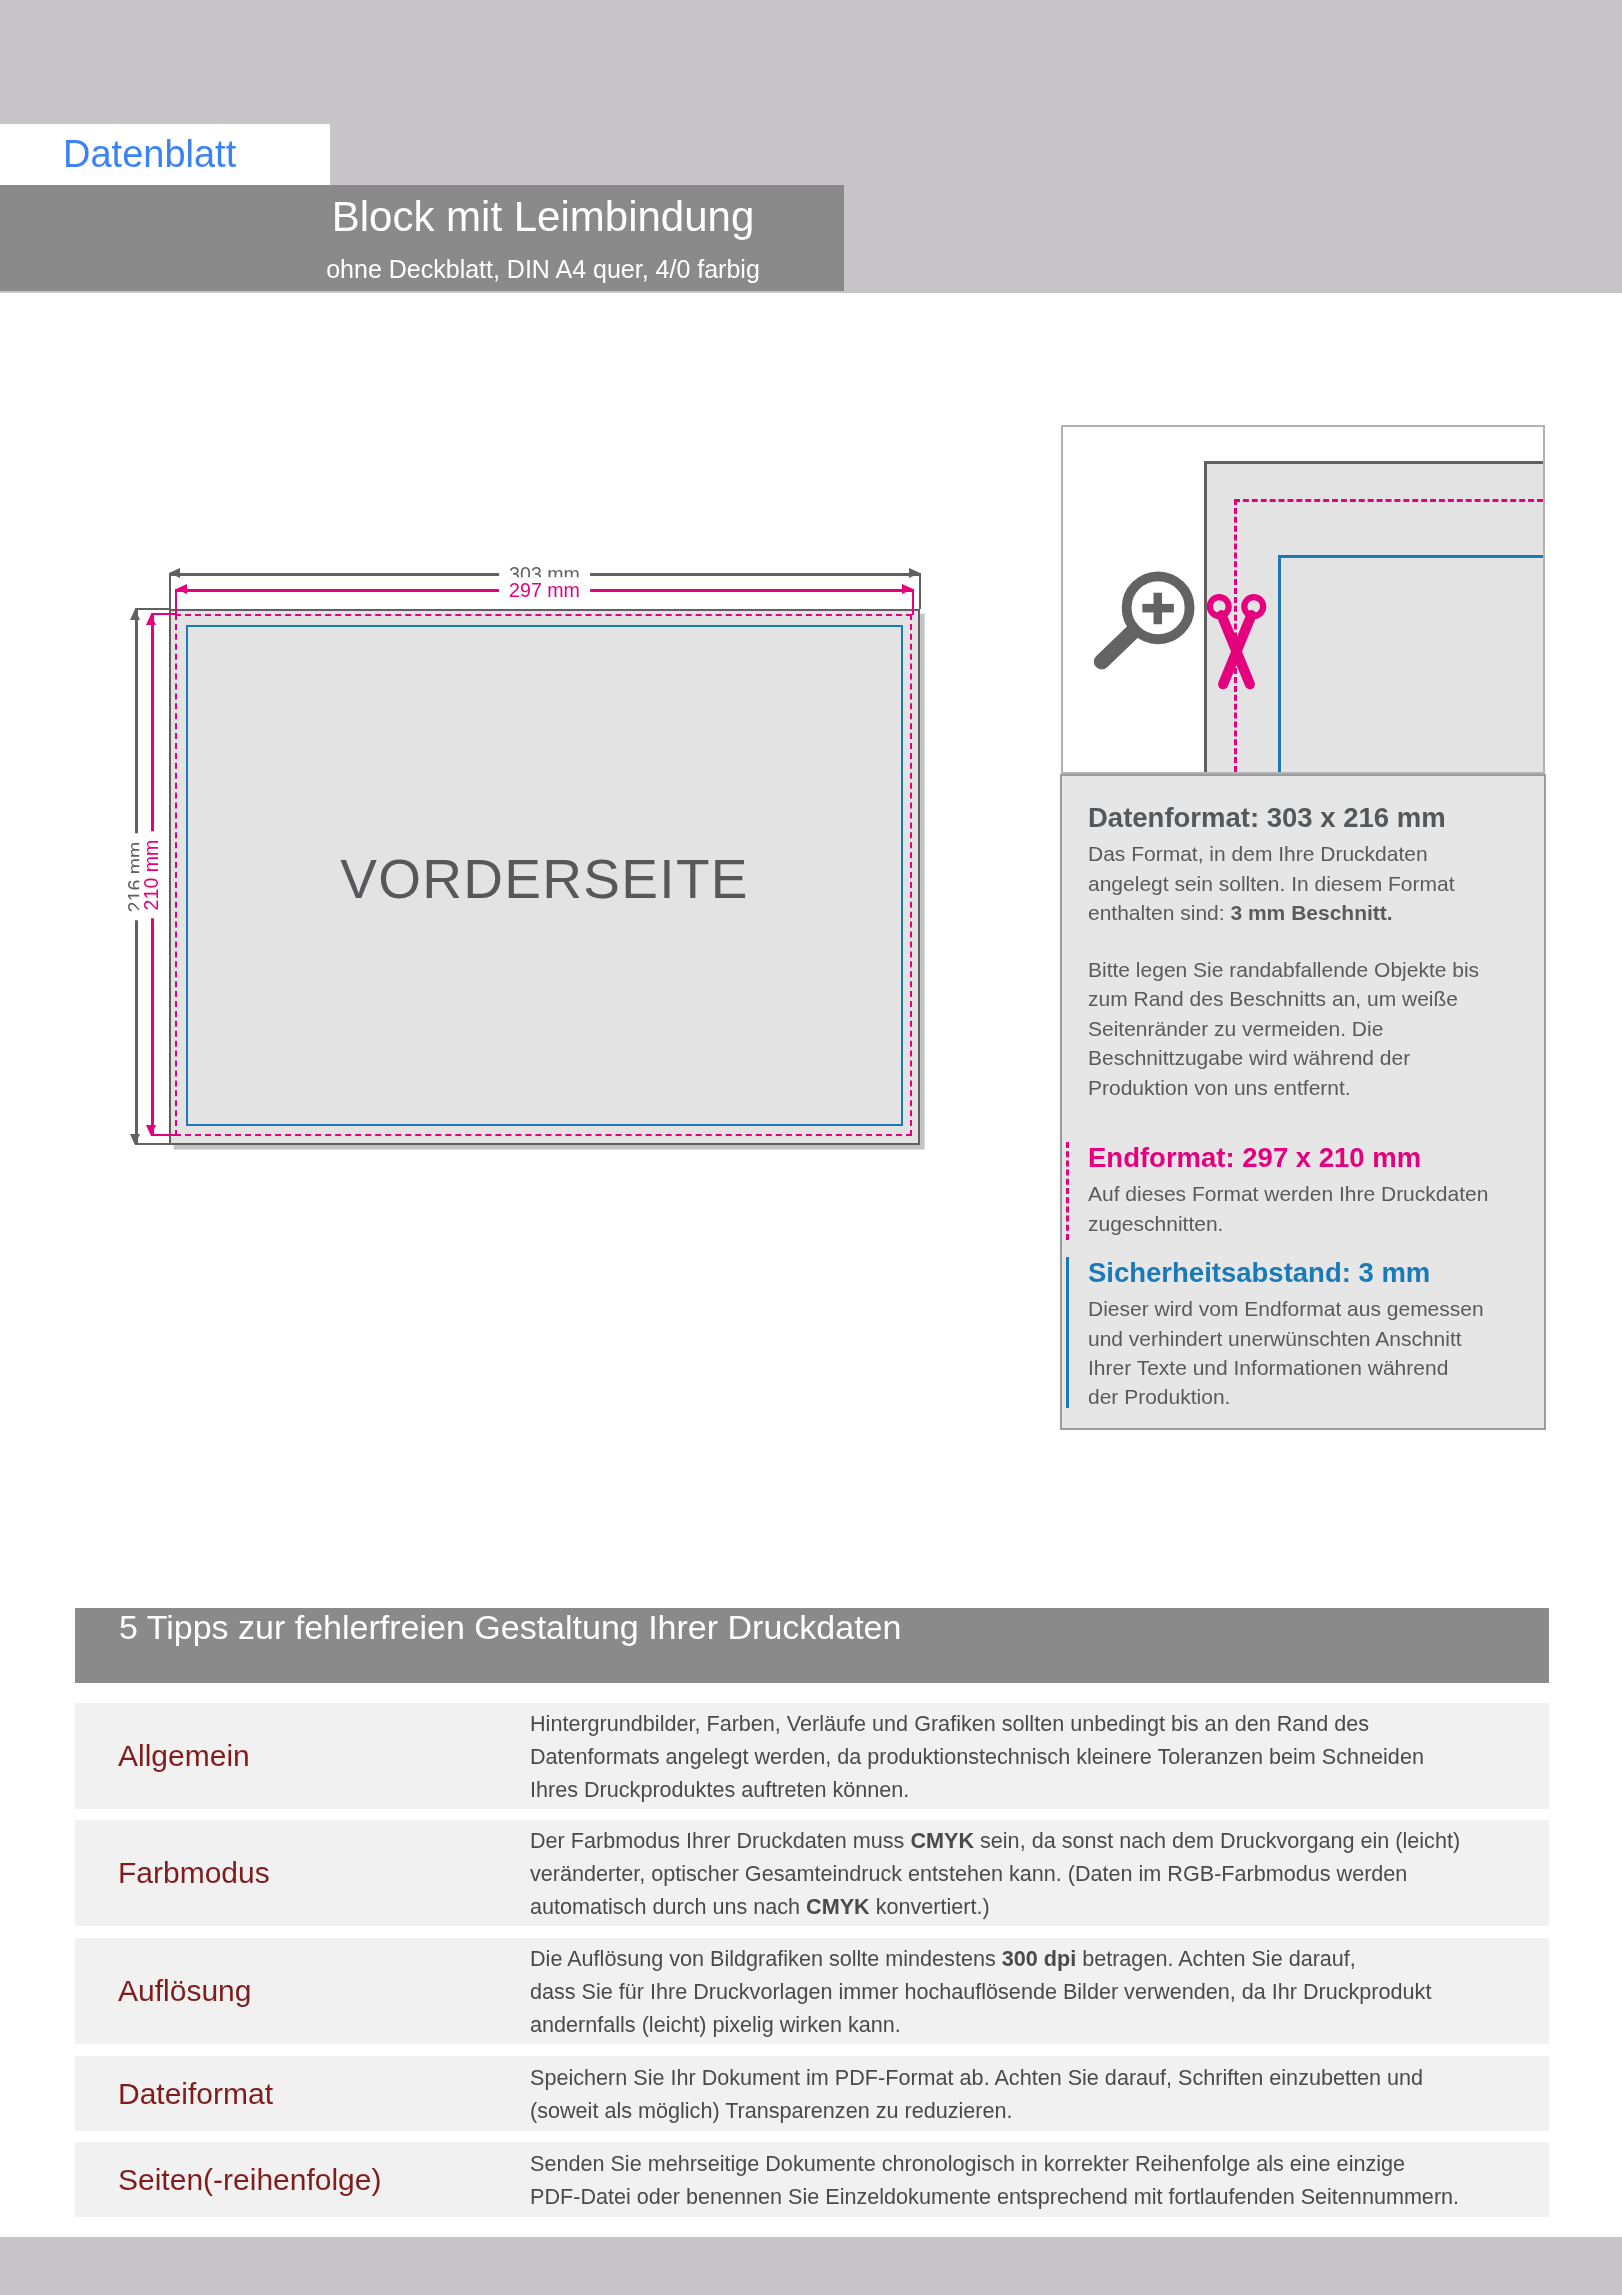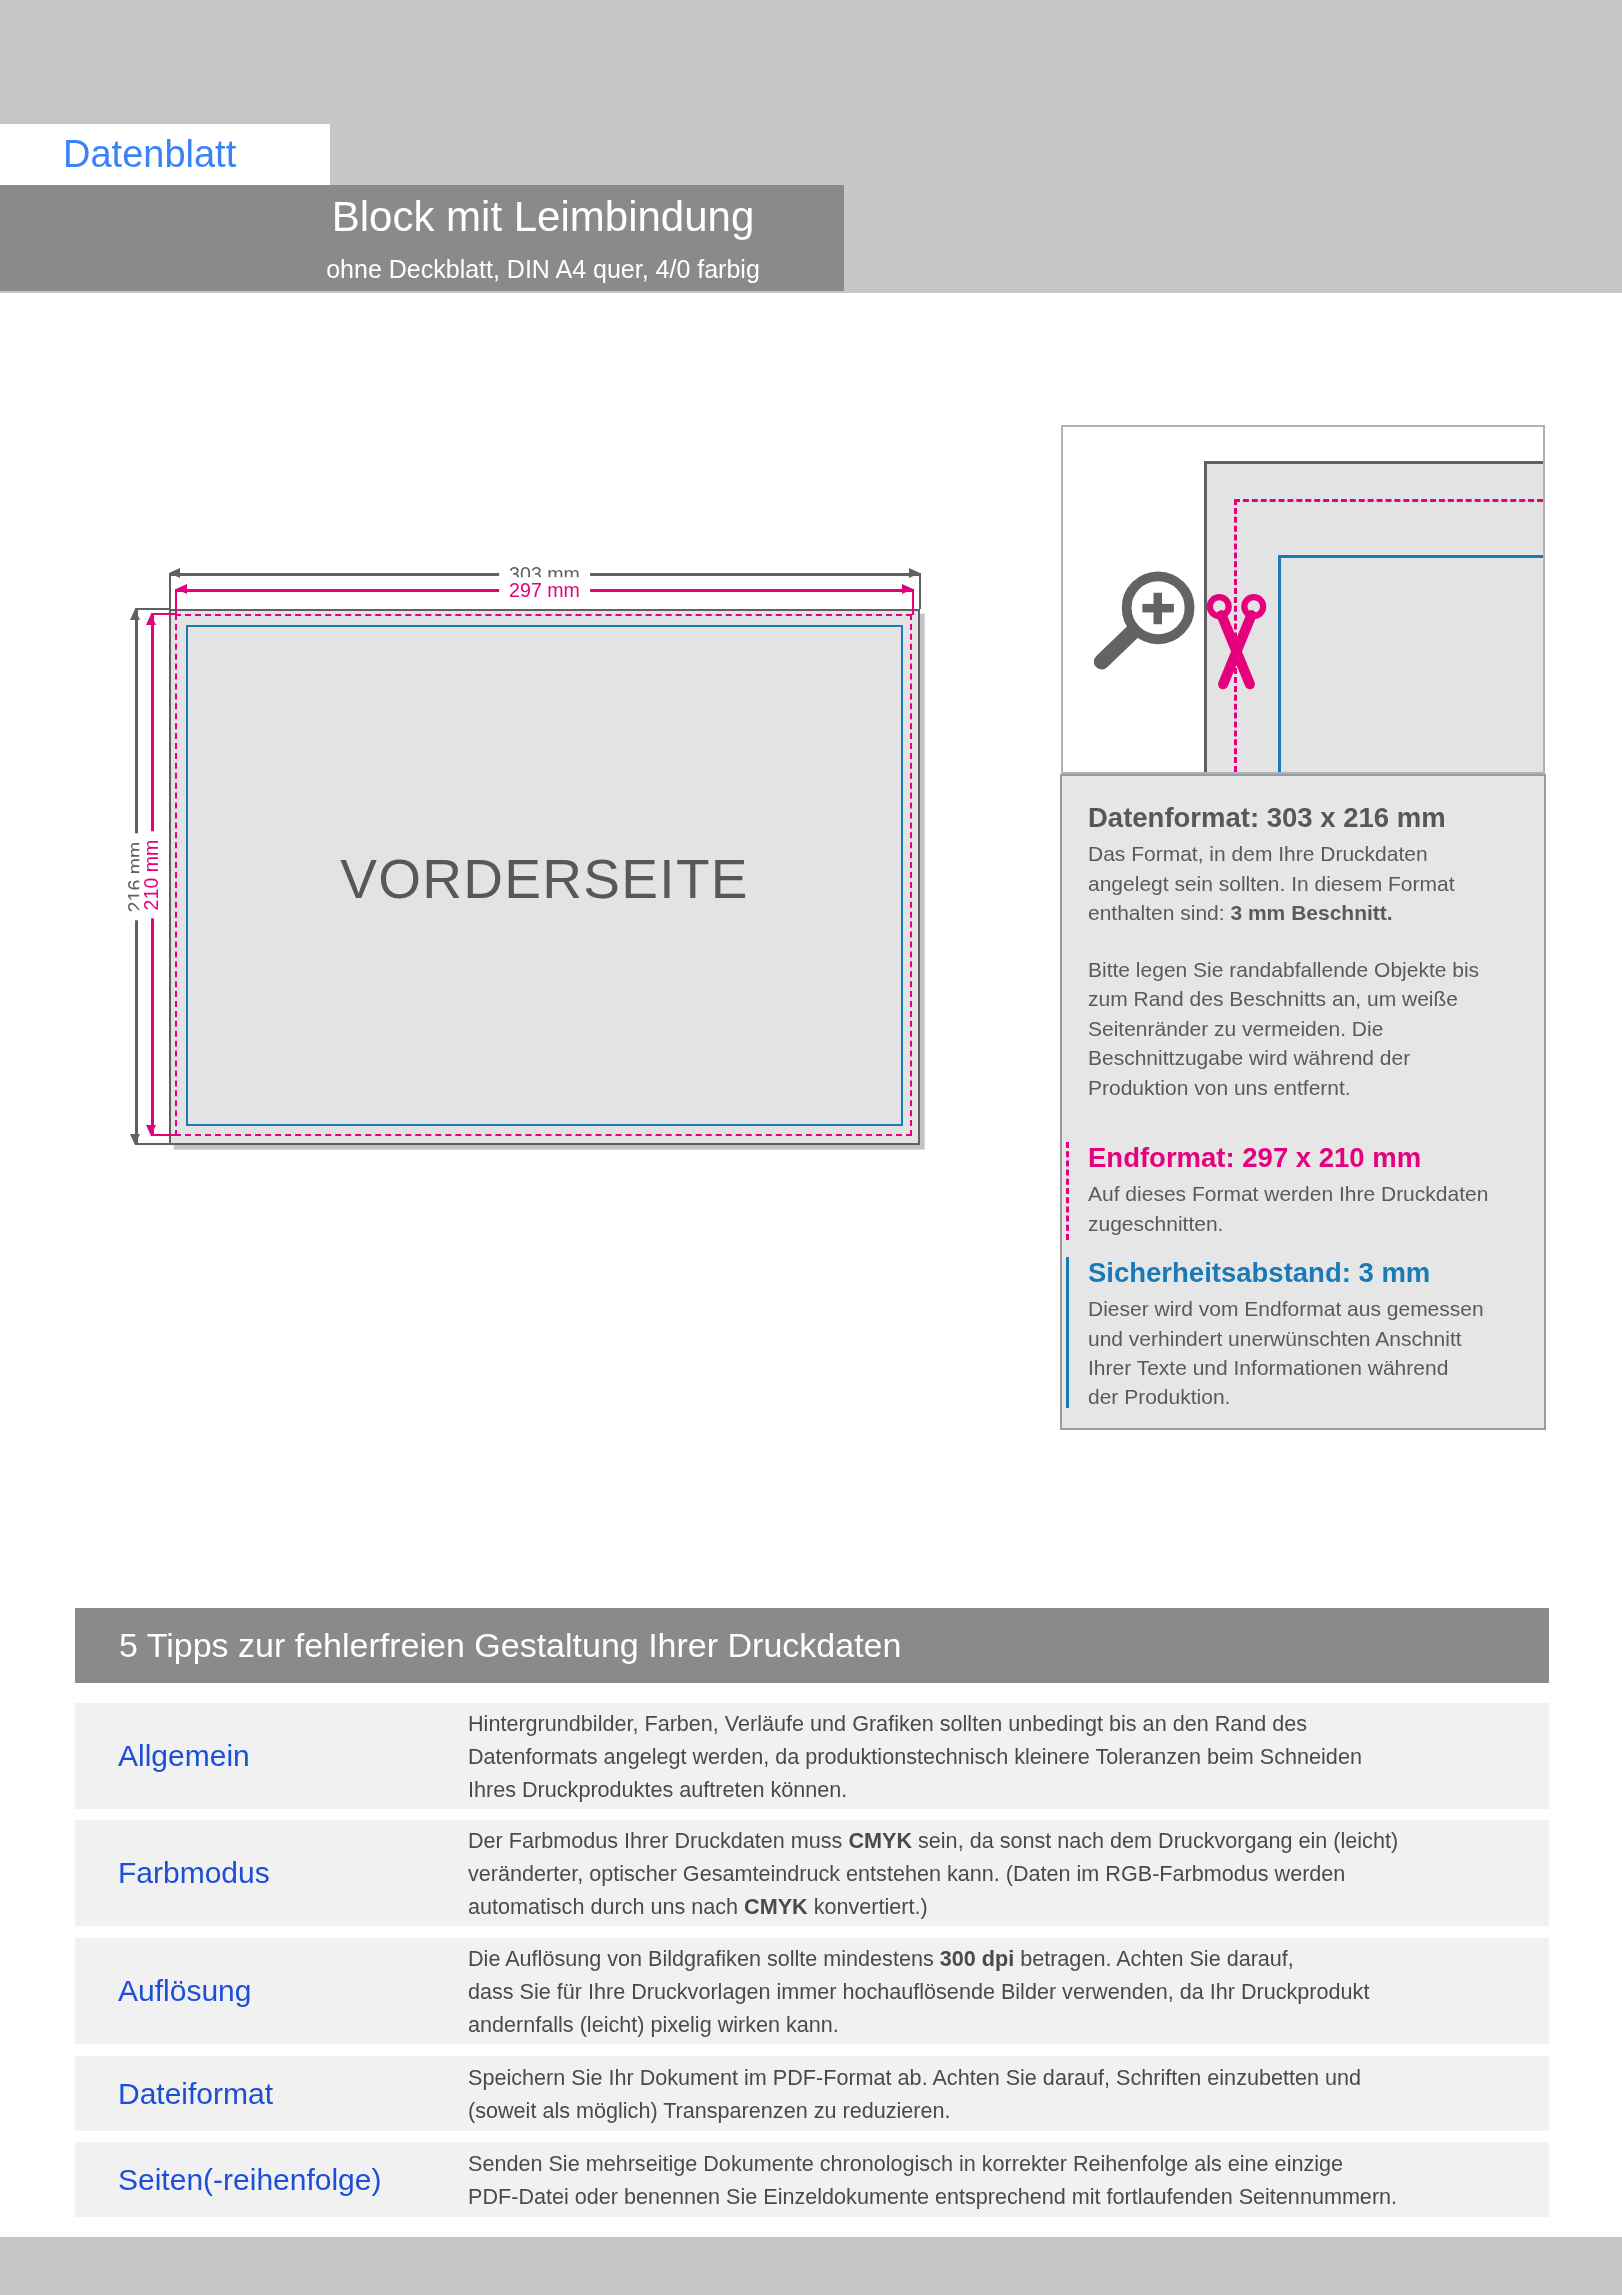--- a/index.html
+++ b/index.html
@@ -90,28 +90,28 @@
   .panel-section { position:relative; }
   .sec-endformat { margin-top:39px; }
   .sec-safety { margin-top:18px; }
   .marker-line { position:absolute; left:-22px; top:1.3px; width:0; }
   .marker-dashed { height:98px; border-left:3.9px dashed #e5007d; }
   .marker-solid { height:151px; border-left:3.9px solid #1a7ab8; }
 
   
   .tips-bar {
     position:absolute; left:75px; top:1608px; width:1474px; height:75px; background:#8a8a8a;
-    display:flex; align-items:center;
+    display:flex; align-items:flex-start;
   }
   .tips-bar span { color:#ffffff; font-size:34px; padding-left:44px; }
   .tip-row {
     position:absolute; left:75px; width:1474px; background:#f1f1f1;
     display:flex; align-items:center; box-sizing:border-box;
   }
-  .tip-label { width:393px; box-sizing:border-box; padding-left:43px; font-size:30px; color:#1d4ed8; flex:none; }
+  .tip-label { width:455px; box-sizing:border-box; padding-left:43px; font-size:30px; color:#7f1d1d; flex:none; }
   .tip-text { font-size:21.6px; line-height:33px; color:#4a4a4a; padding-right:33px; }
   .row-1 { top:1703px; height:106px; }
   .row-2 { top:1820px; height:106px; }
   .row-3 { top:1938px; height:106px; }
   .row-4 { top:2056px; height:75px; }
   .row-5 { top:2142px; height:75px; }
 
   .footer-band { position:absolute; left:0; top:2237px; width:1623px; height:59px; background:#c7c5c7; }
   b { font-weight:bold; }
 </style>

